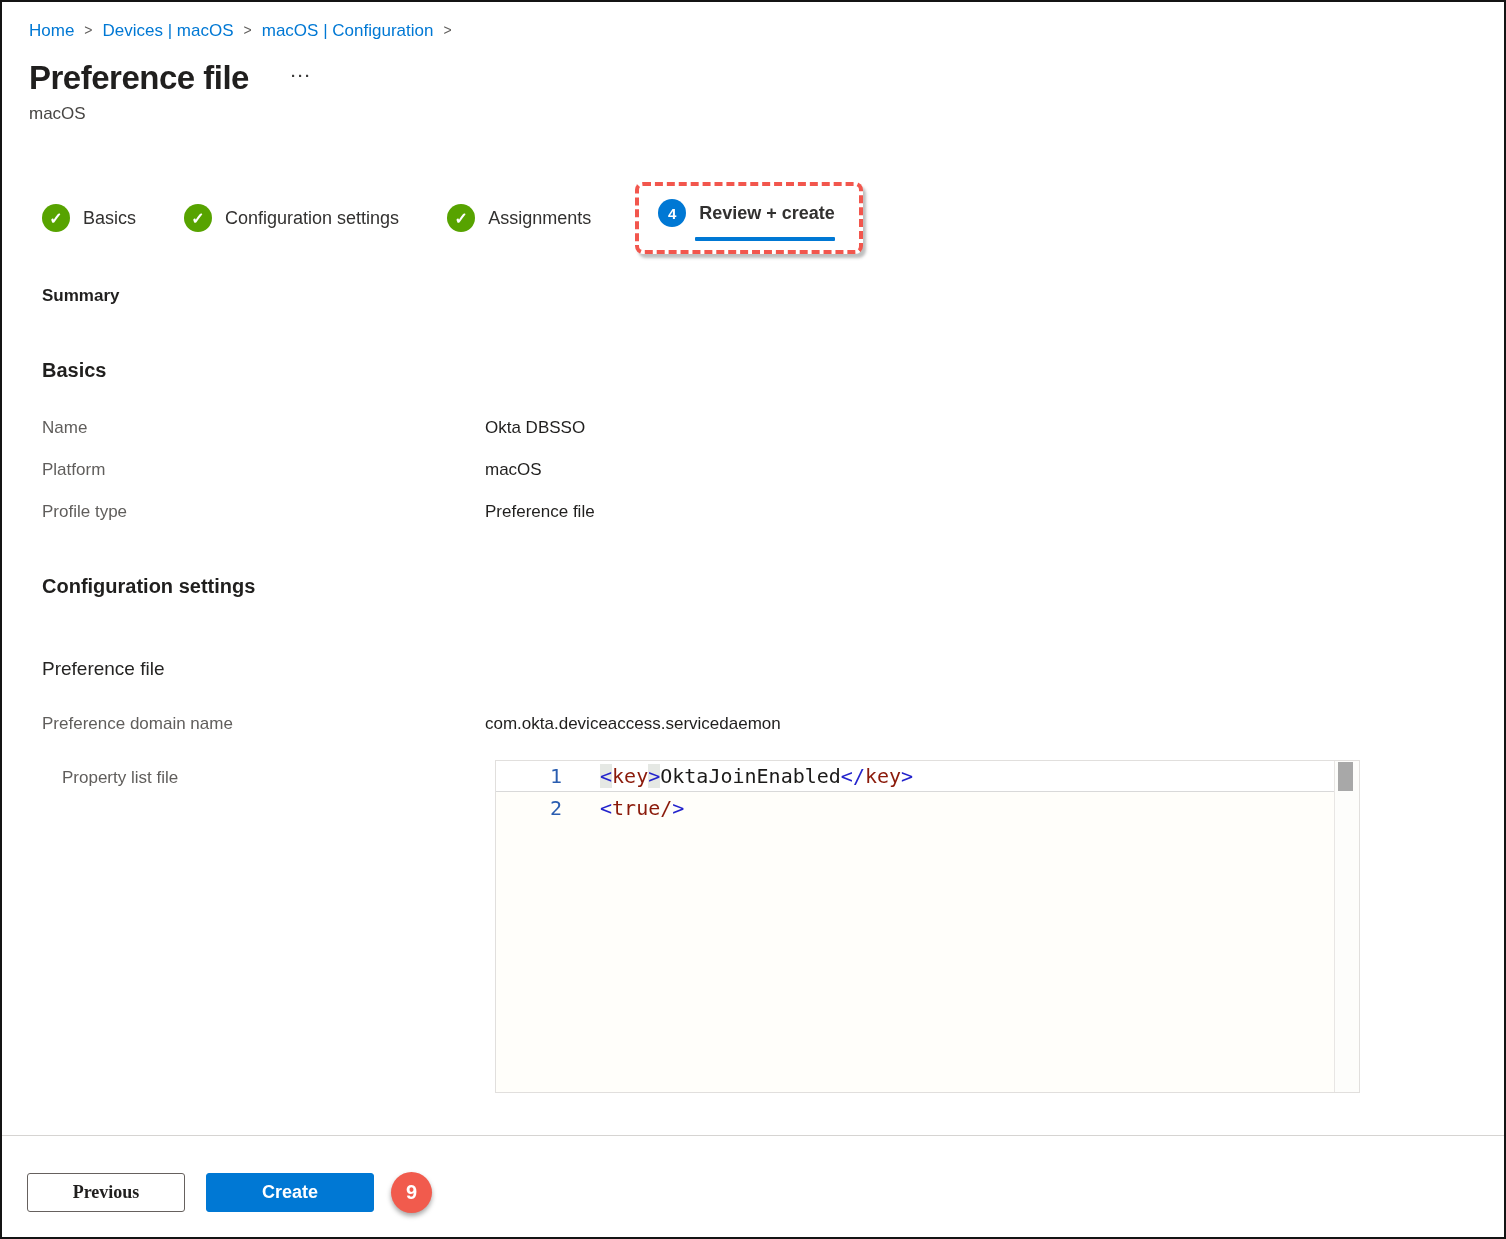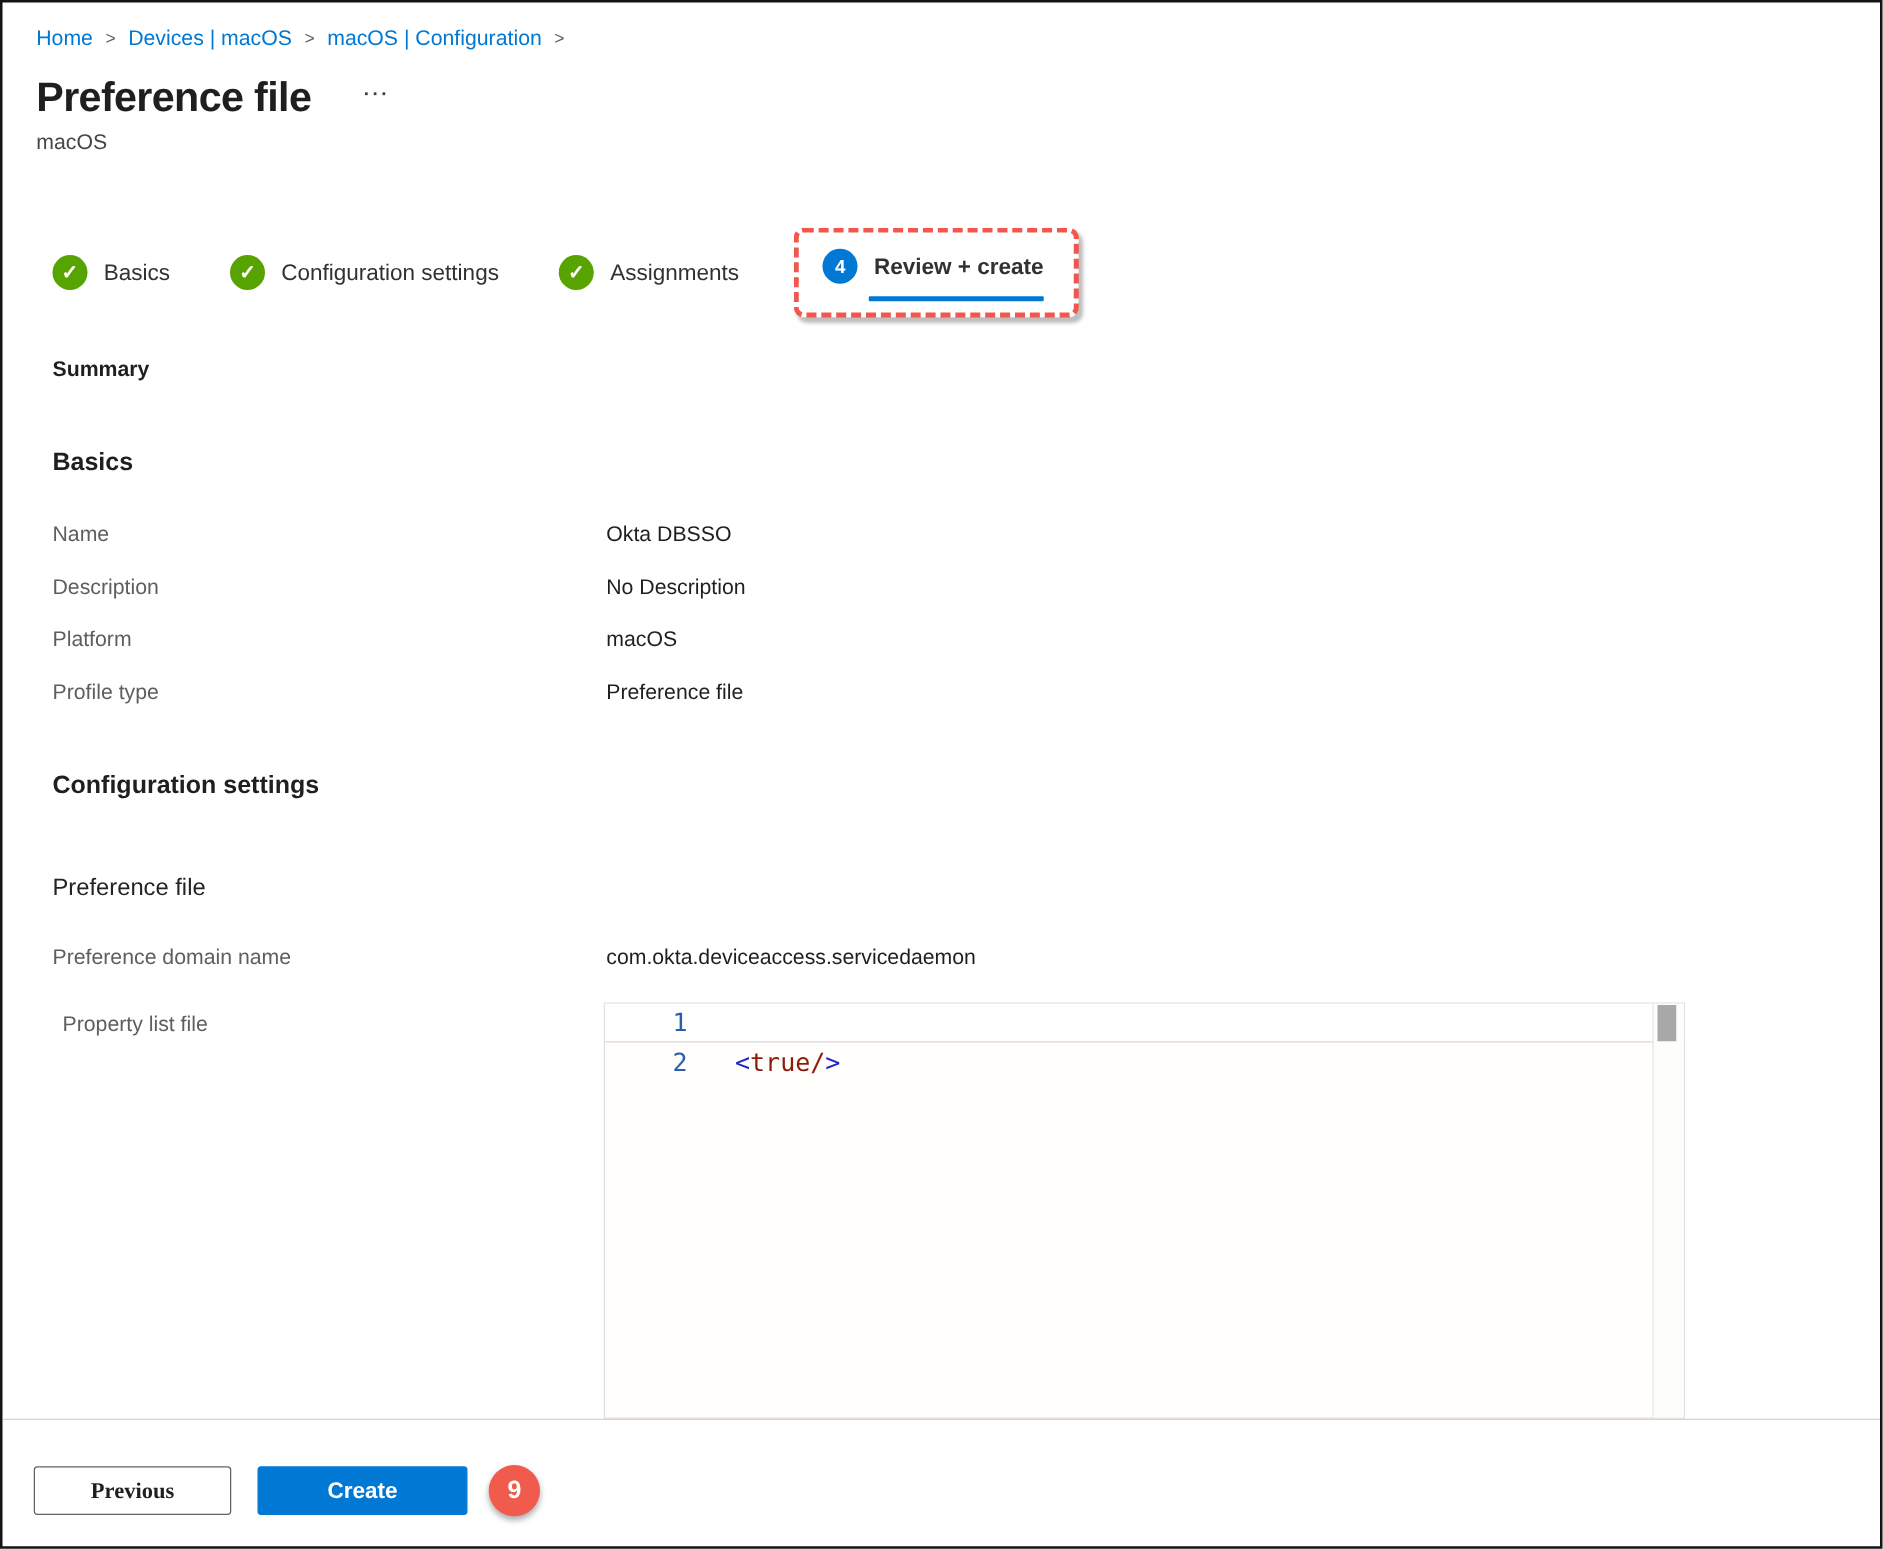--- a/index.html
+++ b/index.html
@@ -47,21 +47,21 @@
   
   .h-summary { padding-left:40px; margin-top:24px; font-size:17px; font-weight:700; color:#201f1e; line-height:22px; }
   .h-section { padding-left:40px; margin-top:50px; font-size:20px; font-weight:700; color:#201f1e; line-height:26px; }
   .h-subsection { padding-left:40px; margin-top:58px; font-size:19px; font-weight:400; color:#252423; line-height:24px; }
   .frows { margin-top:34px; }
   .frow { display:flex; padding-left:40px; margin-bottom:20px; }
   .flabel { width:443px; font-size:17px; color:#605e5c; line-height:22px; flex:0 0 auto; }
   .fvalue { font-size:17px; color:#201f1e; line-height:22px; }
   .domain-row { margin-top:32px; }
   
-  .plist-row { display:flex; padding-left:48px; margin-top:25px; }
+  .plist-row { display:flex; padding-left:60px; margin-top:25px; }
   .plist-row .flabel { width:433px; padding-top:7px; }
   .editor {
     width:865px; height:333px; background:#fffefa; border:1px solid #e1dfdd;
     position:relative; font-family:"DejaVu Sans Mono", monospace; font-size:20px; cursor:text;
   }
   .cm-line { display:flex; height:31px; align-items:center; }
   .cm-line.active { background:#ffffff; border-bottom:1px solid #d9d9d9; }
   .cm-gutter { width:66px; text-align:right; color:var(--code-linenum,#2a5db0); flex:0 0 auto; }
   .cm-code { margin-left:38px; white-space:pre; }
   .tok-bracket { color:var(--code-bracket,#2323cc); }
@@ -127,24 +127,20 @@
 <h2 class="h-summary">Summary</h2>
 
 <h3 class="h-section">Basics</h3>
 
 <div class="frows">
   <div class="frow">
     <div class="flabel">Name</div>
     <div class="fvalue">Okta DBSSO</div>
   </div>
   <div class="frow">
-    <div class="flabel">Description</div>
-    <div class="fvalue">No Description</div>
-  </div>
-  <div class="frow">
     <div class="flabel">Platform</div>
     <div class="fvalue">macOS</div>
   </div>
   <div class="frow">
     <div class="flabel">Profile type</div>
     <div class="fvalue">Preference file</div>
   </div>
 </div>
 
 <h3 class="h-section">Configuration settings</h3>
@@ -154,20 +150,21 @@
 <div class="frow domain-row">
   <div class="flabel">Preference domain name</div>
   <div class="fvalue">com.okta.deviceaccess.servicedaemon</div>
 </div>
 
 <div class="plist-row">
   <div class="flabel">Property list file</div>
   <div class="editor">
     <div class="cm-line active">
       <span class="cm-gutter">1</span>
+      <span class="cm-code"><span class="tok-bracket tok-match">&lt;</span><span class="tok-tag">key</span><span class="tok-bracket tok-match">&gt;</span><span class="tok-text">OktaJoinEnabled</span><span class="tok-bracket">&lt;/</span><span class="tok-tag">key</span><span class="tok-bracket">&gt;</span></span>
     </div>
     <div class="cm-line">
       <span class="cm-gutter">2</span>
       <span class="cm-code"><span class="tok-bracket">&lt;</span><span class="tok-tag">true/</span><span class="tok-bracket">&gt;</span></span>
     </div>
     <div class="editor-scrollbar">
       <div class="editor-thumb"></div>
     </div>
   </div>
 </div>

